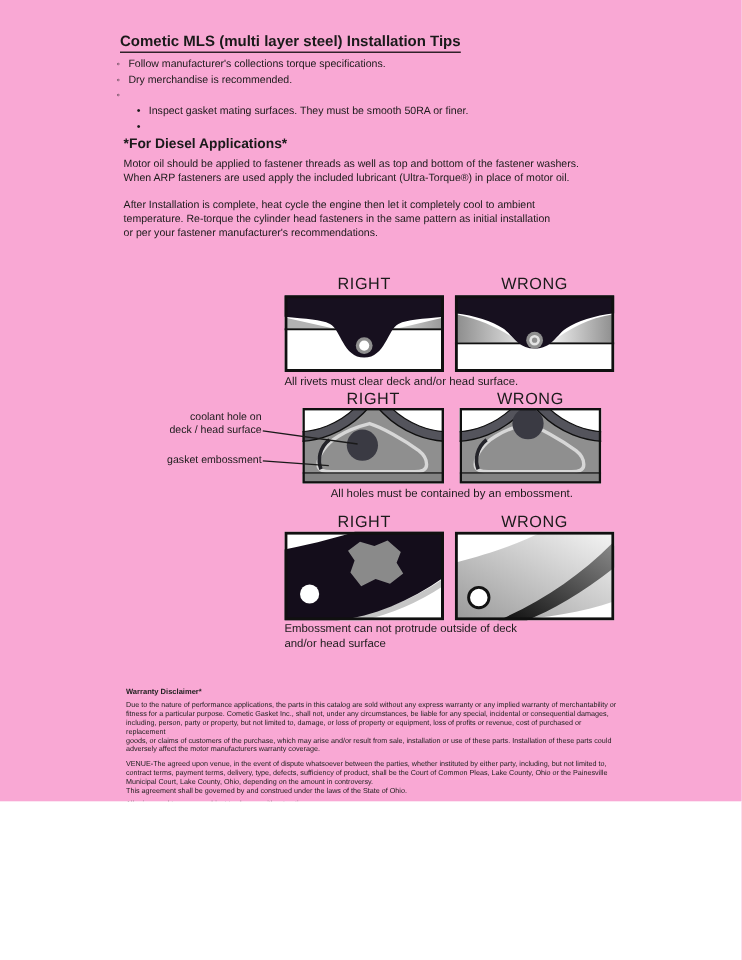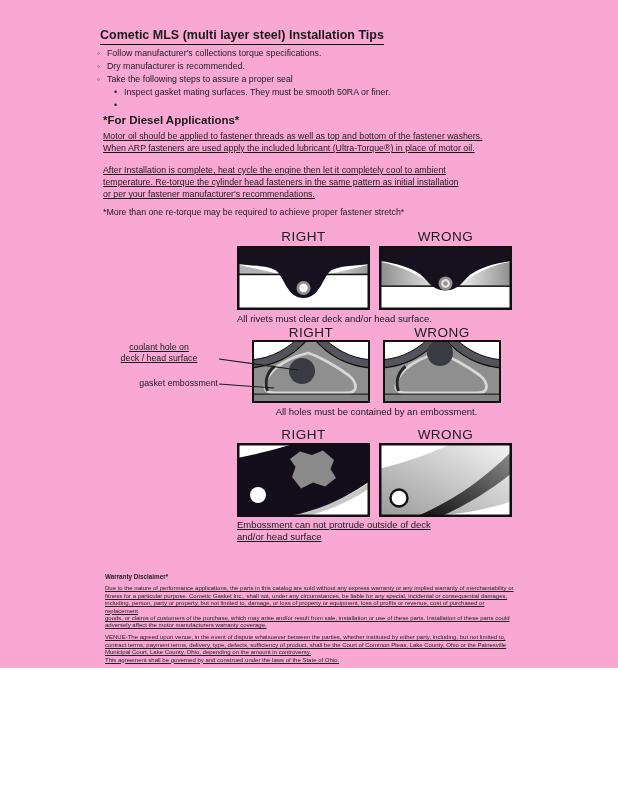--- a/index.html
+++ b/index.html
@@ -1,19 +1,19 @@
 <!DOCTYPE html>
 <html><head>
 <meta charset="utf-8">
 <style>
   html,body{margin:0;padding:0;background:#ffffff;}
   .page{position:relative;width:618px;height:668px;background:#f9a8d4;overflow:hidden;
         font-family:"Liberation Sans", sans-serif;color:#1a1a1a;padding-left:32px;}
   .abs{position:absolute;}
-  .pre{white-space:pre-line;text-decoration:underline;}
+  .pre{white-space:pre-line;}
 
   .title{font-size:12.5px;font-weight:bold;border-bottom:1.6px solid #000;padding-bottom:2px;display:inline-block;}
   .tips{font-size:8.8px;line-height:13px;width:436px;}
   .tip-row{display:flex;}
   .tip-row .mk{width:10px;flex:0 0 10px;font-size:8px;}
   .tip-row.sub{padding-left:17px;}
   .tip-row.sub .mk{font-size:9px;}
 
   .h2{font-size:11.5px;font-weight:bold;}
   .body-p{font-size:8.8px;line-height:12.2px;width:440px;}
@@ -39,42 +39,40 @@
     <span class="title">Cometic MLS (multi layer steel) Installation Tips</span>
   </div>
 
   <div class="abs tips" style="left:97px;top:47px;">
     <div class="tip-row">
       <span class="mk">◦</span>
       <span>Follow manufacturer's collections torque specifications.</span>
     </div>
     <div class="tip-row">
       <span class="mk">◦</span>
-      <span>Dry manufacturer is recommended.</span>
+      <span>Dry merchandise is recommended.</span>
     </div>
     <div class="tip-row">
       <span class="mk">◦</span>
-      <span>Take the following steps to assure a proper seal</span>
     </div>
     <div class="tip-row sub">
       <span class="mk">•</span>
       <span>Inspect gasket mating surfaces.  They must be smooth 50RA or finer.</span>
     </div>
     <div class="tip-row sub">
       <span class="mk">•</span>
     </div>
   </div>
 
   <div class="abs h2" style="left:103px;top:114px;">*For Diesel Applications*</div>
   <div class="abs body-p pre" style="left:103px;top:130px;">Motor oil should be applied to fastener threads as well as top and bottom of the fastener washers.
 When ARP fasteners are used apply the included lubricant (Ultra-Torque®) in place of motor oil.</div>
   <div class="abs body-p pre" style="left:103px;top:164px;">After Installation is complete, heat cycle the engine then let it completely cool to ambient
 temperature. Re-torque the cylinder head fasteners in the same pattern as initial installation
 or per your fastener manufacturer's recommendations.</div>
-  <div class="abs body-p" style="left:103px;top:206px;">*More than one re-torque may be required to achieve proper fastener stretch*</div>
 
   <div class="abs dg-head" style="left:237px;top:229px;width:133px;">RIGHT</div>
   <div class="abs dg-head" style="left:379px;top:229px;width:133px;">WRONG</div>
 
   <svg class="abs" style="left:237px;top:246px;" width="133" height="64" viewBox="0 0 133 64">
     <defs>
       <linearGradient id="r1g" x1="0" y1="0" x2="1" y2="0">
         <stop offset="0" stop-color="#d2d2d2"></stop>
           <stop offset="1" stop-color="#9a9a9a"></stop>
       </linearGradient>
@@ -109,21 +107,21 @@
     <circle cx="66.5" cy="37.5" r="4.4" fill="#e3e3e3"></circle>
     <circle cx="66.5" cy="37.5" r="2.2" fill="#8f8f8f"></circle>
     <rect x="1.25" y="1.25" width="130.5" height="61.5" fill="none" stroke="#101010" stroke-width="2.5"></rect>
   </svg>
 
   <div class="abs dg-cap" style="left:237px;top:313px;">All rivets must clear deck and/or head surface.</div>
 
   <div class="abs dg-head" style="left:252px;top:325px;width:118px;">RIGHT</div>
   <div class="abs dg-head" style="left:383px;top:325px;width:118px;">WRONG</div>
 
-  <div class="abs annot pre" style="left:100px;top:342px;width:118px;text-align:center;">coolant hole on
+  <div class="abs annot pre" style="left:100px;top:342px;width:118px;">coolant hole on
 deck / head surface</div>
   <div class="abs annot" style="left:100px;top:378px;width:118px;">gasket embossment</div>
 
   <svg class="abs" style="left:252px;top:340px;" width="118" height="63" viewBox="0 0 118 63">
     <rect width="118" height="63" fill="#ffffff"></rect>
     <rect width="118" height="63" fill="#8f8f8f"></rect>
     <circle cx="-6" cy="-52" r="80" fill="#54545c" stroke="#0f0f0f" stroke-width="1.2"></circle>
     <circle cx="-6" cy="-52" r="72" fill="#ffffff" stroke="#0f0f0f" stroke-width="1"></circle>
     <circle cx="124" cy="-52" r="80" fill="#54545c" stroke="#0f0f0f" stroke-width="1.2"></circle>
     <circle cx="124" cy="-52" r="72" fill="#ffffff" stroke="#0f0f0f" stroke-width="1"></circle>

